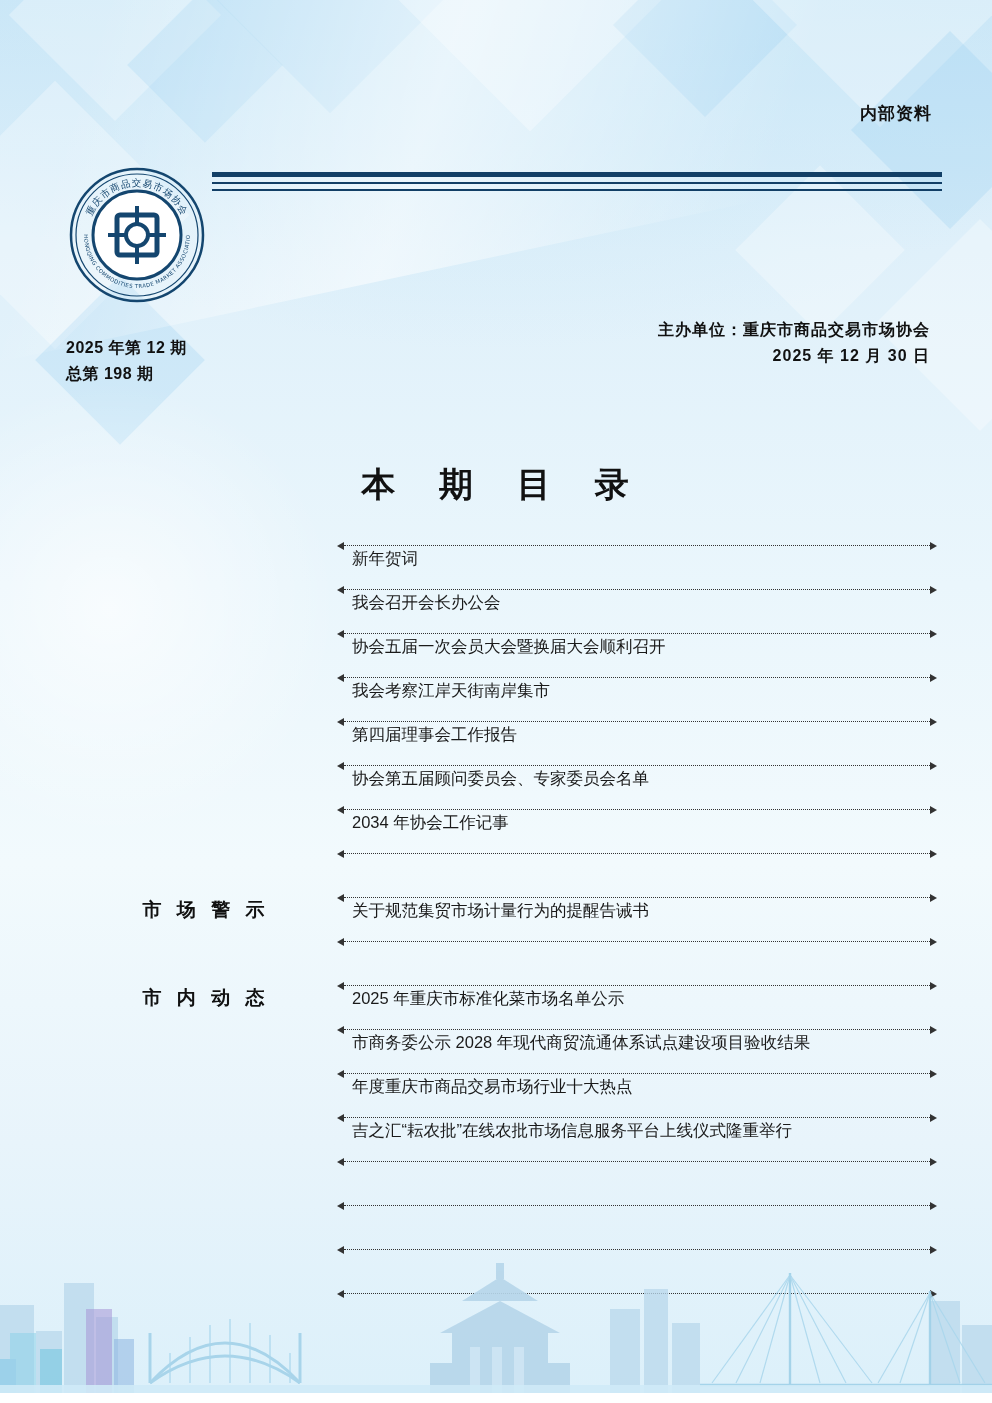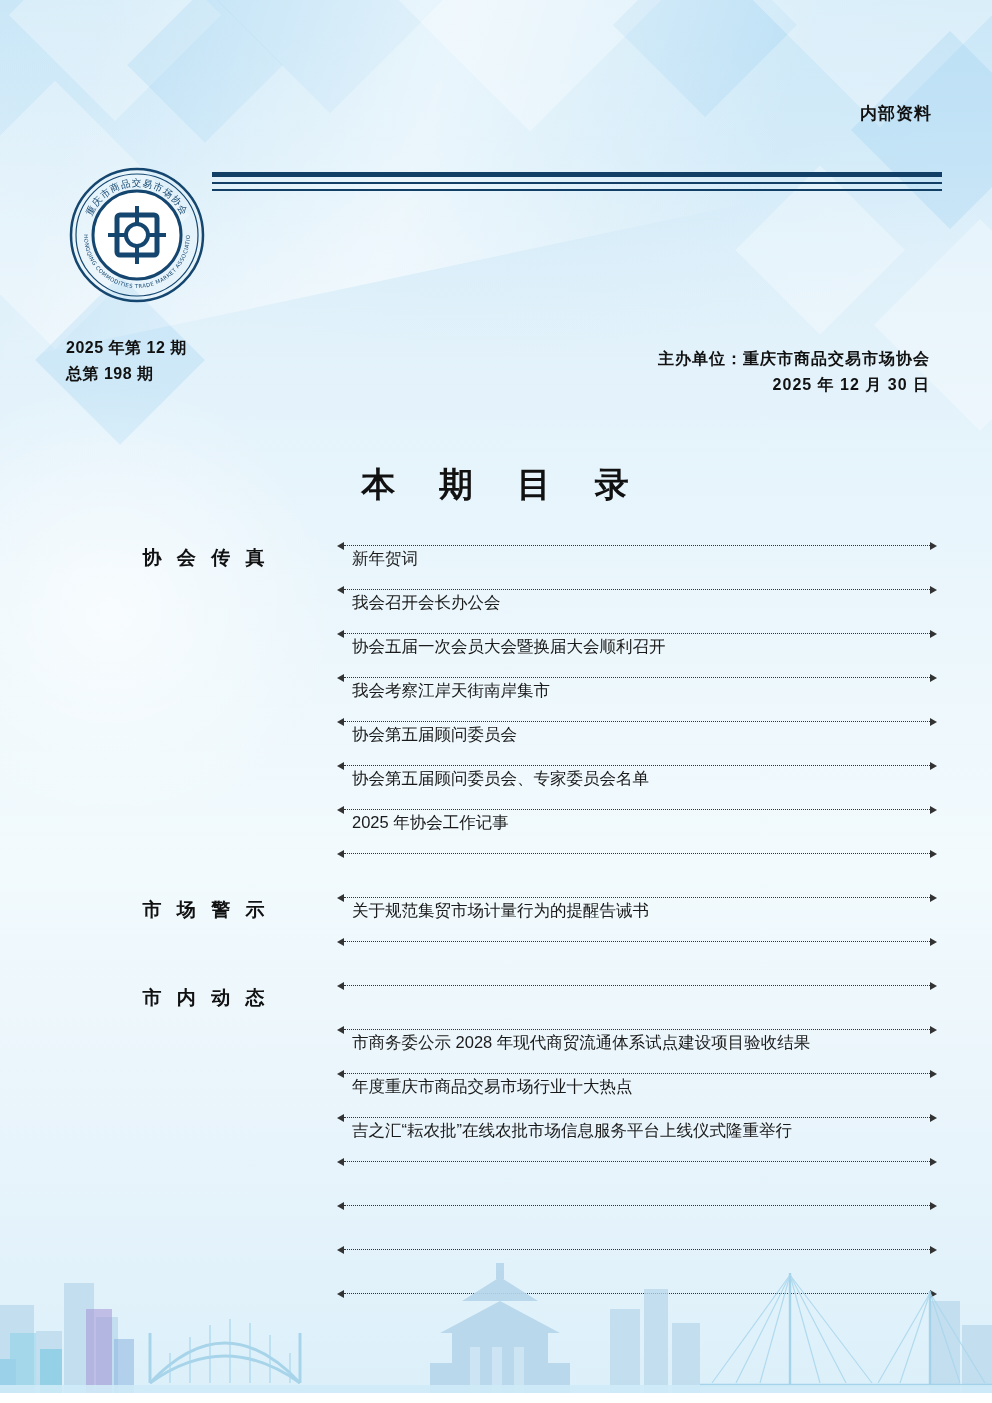--- a/index.html
+++ b/index.html
@@ -129,21 +129,21 @@
     top: 335px;
     font-size: 16px;
     font-weight: bold;
     color: #111;
     line-height: 26px;
     letter-spacing: 0.5px;
   }
   .issue-right {
     position: absolute;
     right: 62px;
-    top: 346px;
+    top: 317px;
     text-align: right;
     font-size: 16px;
     font-weight: bold;
     color: #111;
     line-height: 26px;
     letter-spacing: 1px;
   }
 
   
   .contents-heading {
@@ -292,21 +292,20 @@
   <div class="issue-right">
     <div>主办单位：重庆市商品交易市场协会</div>
     <div>2025 年 12 月 30 日</div>
   </div>
 
   <div class="contents-heading">本 期 目 录</div>
 
   <div class="toc">
 
     <div class="toc-row">
-      <div class="toc-section">协 会 传 真</div>
       <div class="toc-line"></div>
       <div class="toc-title">新年贺词</div>
     </div>
 
     <div class="toc-row">
       <div class="toc-section"></div>
       <div class="toc-line"></div>
       <div class="toc-title">我会召开会长办公会</div>
     </div>
 
@@ -318,33 +317,33 @@
 
     <div class="toc-row">
       <div class="toc-section"></div>
       <div class="toc-line"></div>
       <div class="toc-title">我会考察江岸天街南岸集市</div>
     </div>
 
     <div class="toc-row">
       <div class="toc-section"></div>
       <div class="toc-line"></div>
-      <div class="toc-title">协会第五届顾问委员会</div>
+      <div class="toc-title">第四届理事会工作报告</div>
     </div>
 
     <div class="toc-row">
       <div class="toc-section"></div>
       <div class="toc-line"></div>
       <div class="toc-title">协会第五届顾问委员会、专家委员会名单</div>
     </div>
 
     <div class="toc-row">
       <div class="toc-section"></div>
       <div class="toc-line"></div>
-      <div class="toc-title">2025 年协会工作记事</div>
+      <div class="toc-title">2034 年协会工作记事</div>
     </div>
 
 
     <div class="toc-row">
       <div class="toc-section"></div>
       <div class="toc-line"></div>
       <div class="toc-title"></div>
     </div>
 
     <div class="toc-row">
@@ -355,20 +354,21 @@
 
     <div class="toc-row">
       <div class="toc-section"></div>
       <div class="toc-line"></div>
       <div class="toc-title"></div>
     </div>
 
     <div class="toc-row">
       <div class="toc-section">市 内 动 态</div>
       <div class="toc-line"></div>
+      <div class="toc-title">2025 年重庆市标准化菜市场名单公示</div>
     </div>
 
     <div class="toc-row">
       <div class="toc-section"></div>
       <div class="toc-line"></div>
       <div class="toc-title">市商务委公示 2028 年现代商贸流通体系试点建设项目验收结果</div>
     </div>
 
     <div class="toc-row">
       <div class="toc-section"></div>

